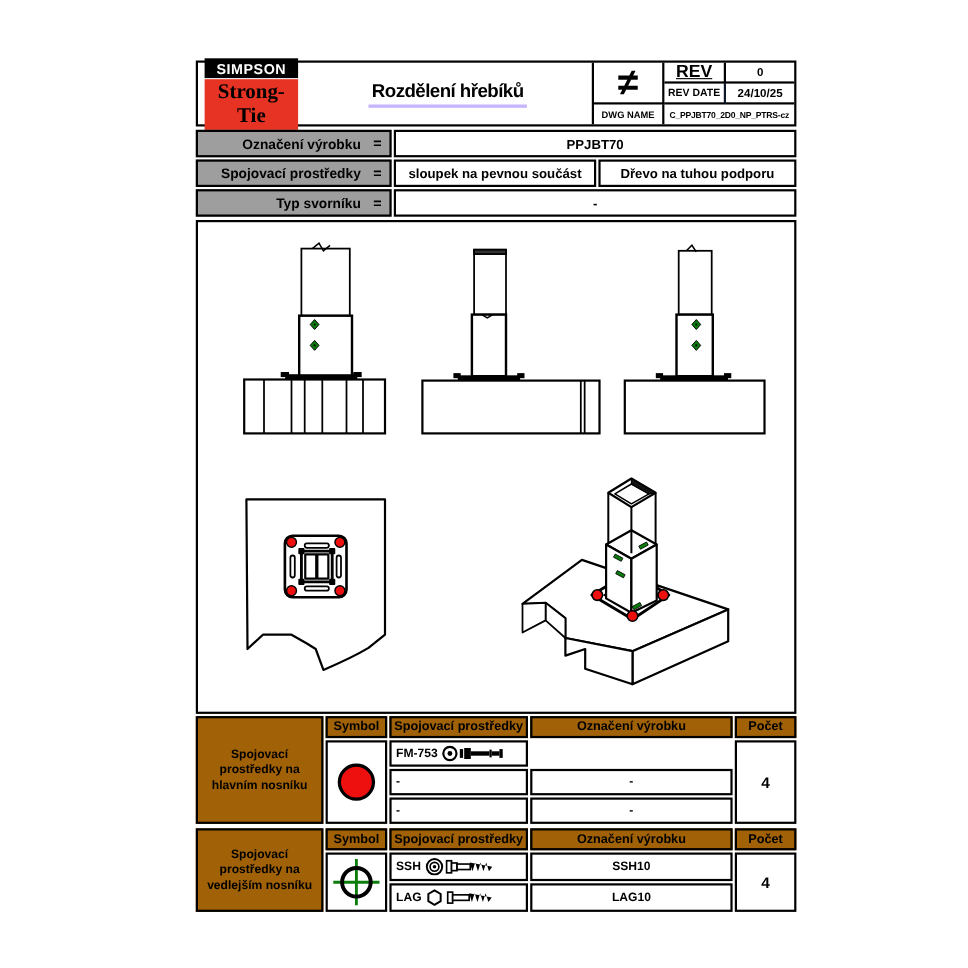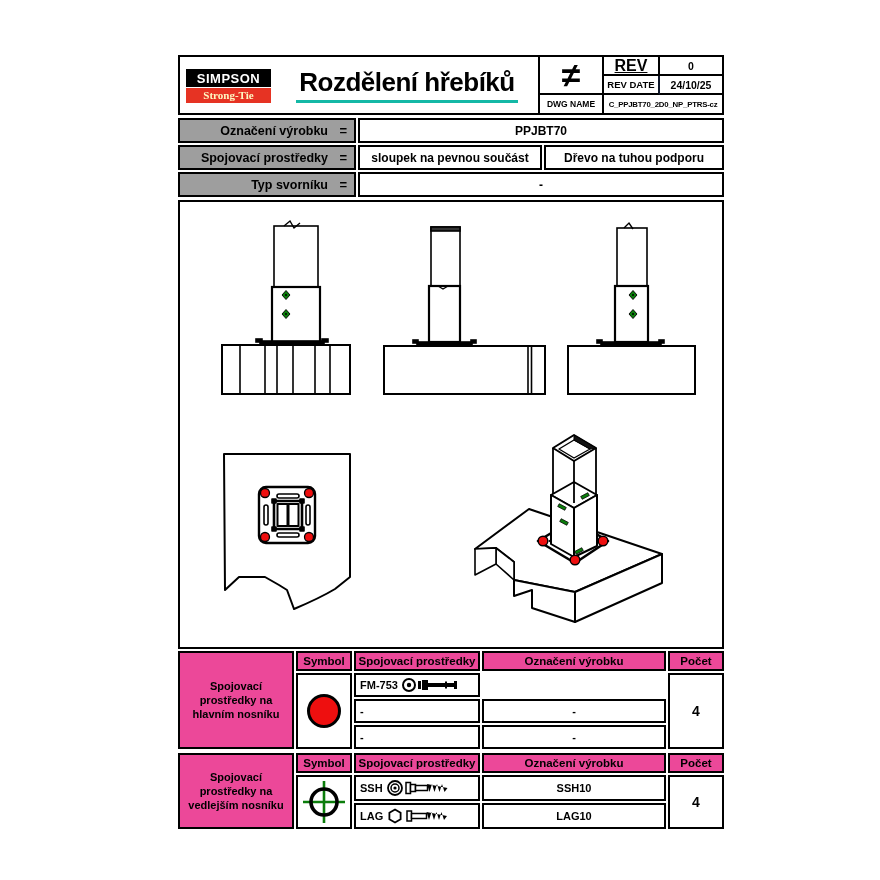--- a/index.html
+++ b/index.html
@@ -3,23 +3,23 @@
 <meta charset="utf-8">
 <style>
   * { margin:0; padding:0; box-sizing:border-box; }
   html,body { width:880px; height:880px; background:#fff; font-family:"Liberation Sans", sans-serif; color:#000; }
   .sheet { position:absolute; left:178px; top:55px; width:546px; }
 
   
   .hdr { display:flex; height:60px; border:2px solid #000; background:#fff; }
   .logo { width:96px; padding:4px 5px 3px 6px; display:flex; flex-direction:column; justify-content:center; }
   .logo-top { background:#000; color:#fff; font-weight:bold; font-size:13px; letter-spacing:.5px; text-align:center; padding:2px 0 1px; }
-  .logo-bot { background:#e63323; color:#fef9c3; font-weight:bold; font-size:11px; font-family:"Liberation Serif", serif; text-align:center; padding:1px 0 2px; margin-top:1px; }
+  .logo-bot { background:#e63323; color:#000000; font-weight:bold; font-size:19px; font-family:"Liberation Serif", serif; text-align:center; padding:1px 0 2px; margin-top:1px; }
   .ttl-wrap { flex:1; display:flex; align-items:center; justify-content:center; }
-  .ttl { font-size:26px; font-weight:bold; border-bottom:3px solid #14b8a6; padding:0 3px 2px; letter-spacing:-0.5px; white-space:nowrap; }
+  .ttl { font-size:17px; font-weight:bold; border-bottom:3px solid #c4b5fd; padding:0 3px 2px; letter-spacing:-0.5px; white-space:nowrap; }
   .hdr-right { width:184px; border-left:2px solid #000; display:grid; grid-template-columns:64px 56px 1fr; grid-template-rows:19px 19px 1fr; }
   .hc { display:flex; align-items:center; justify-content:center; font-weight:bold; }
   .proj { grid-area:1/1/3/2; border-right:2px solid #000; border-bottom:2px solid #000; font-size:34px; font-weight:bold; line-height:1; }
   .rev-l  { grid-area:1/2/2/3; border-right:2px solid #000; border-bottom:2px solid #000; font-size:16px;text-decoration:underline; }
   .rev-v  { grid-area:1/3/2/4; border-bottom:2px solid #000; font-size:10.5px; }
   .revd-l { grid-area:2/2/3/3; border-right:2px solid #0f172a; border-bottom:2px solid #000; font-size:9.5px; }
   .revd-v { grid-area:2/3/3/4; border-bottom:2px solid #000; font-size:10.5px; }
   .dwg-l  { grid-area:3/1/4/2; border-right:2px solid #000; font-size:8.5px; }
   .dwg-v  { grid-area:3/2/4/4; font-size:7.8px; letter-spacing:-0.2px; }
 
@@ -35,21 +35,21 @@
   .ival.half { flex:0 0 180px; }
 
   
   .draw { margin-top:3px; height:449px; border:2px solid #000; overflow:hidden; }
 
   
   .ftable { display:grid; grid-template-columns:116px 56px 126px 184px 1fr; gap:2px; margin-top:2px; }
   .t1 { grid-template-rows:20px 24px 24px 24px; }
   .t2 { grid-template-rows:20px 26px 26px; margin-top:4px; }
   .cell { border:2px solid #000; background:#fff; display:flex; align-items:center; justify-content:center; overflow:hidden; }
-  .gray { background:#ec4899; }
+  .gray { background:#a16207; }
   .side { grid-column:1; grid-row:1/-1; font-weight:bold; font-size:11px; text-align:center; line-height:1.3; padding:0 8px; }
   .thead { font-weight:bold; font-size:11.5px; }
   .sym { grid-column:2; grid-row:2/-1; }
   .fast { justify-content:flex-start; padding-left:4px; gap:3px; font-weight:bold; font-size:11px; }
   .prod { font-weight:bold; font-size:11px; }
   .count { grid-column:5; grid-row:2/-1; font-weight:bold; font-size:14px; }
   .red-dot { width:34px; height:34px; border-radius:50%; background:#ee0f0f; border:3.5px solid #000; }
 </style>
 </head>
 <body>

